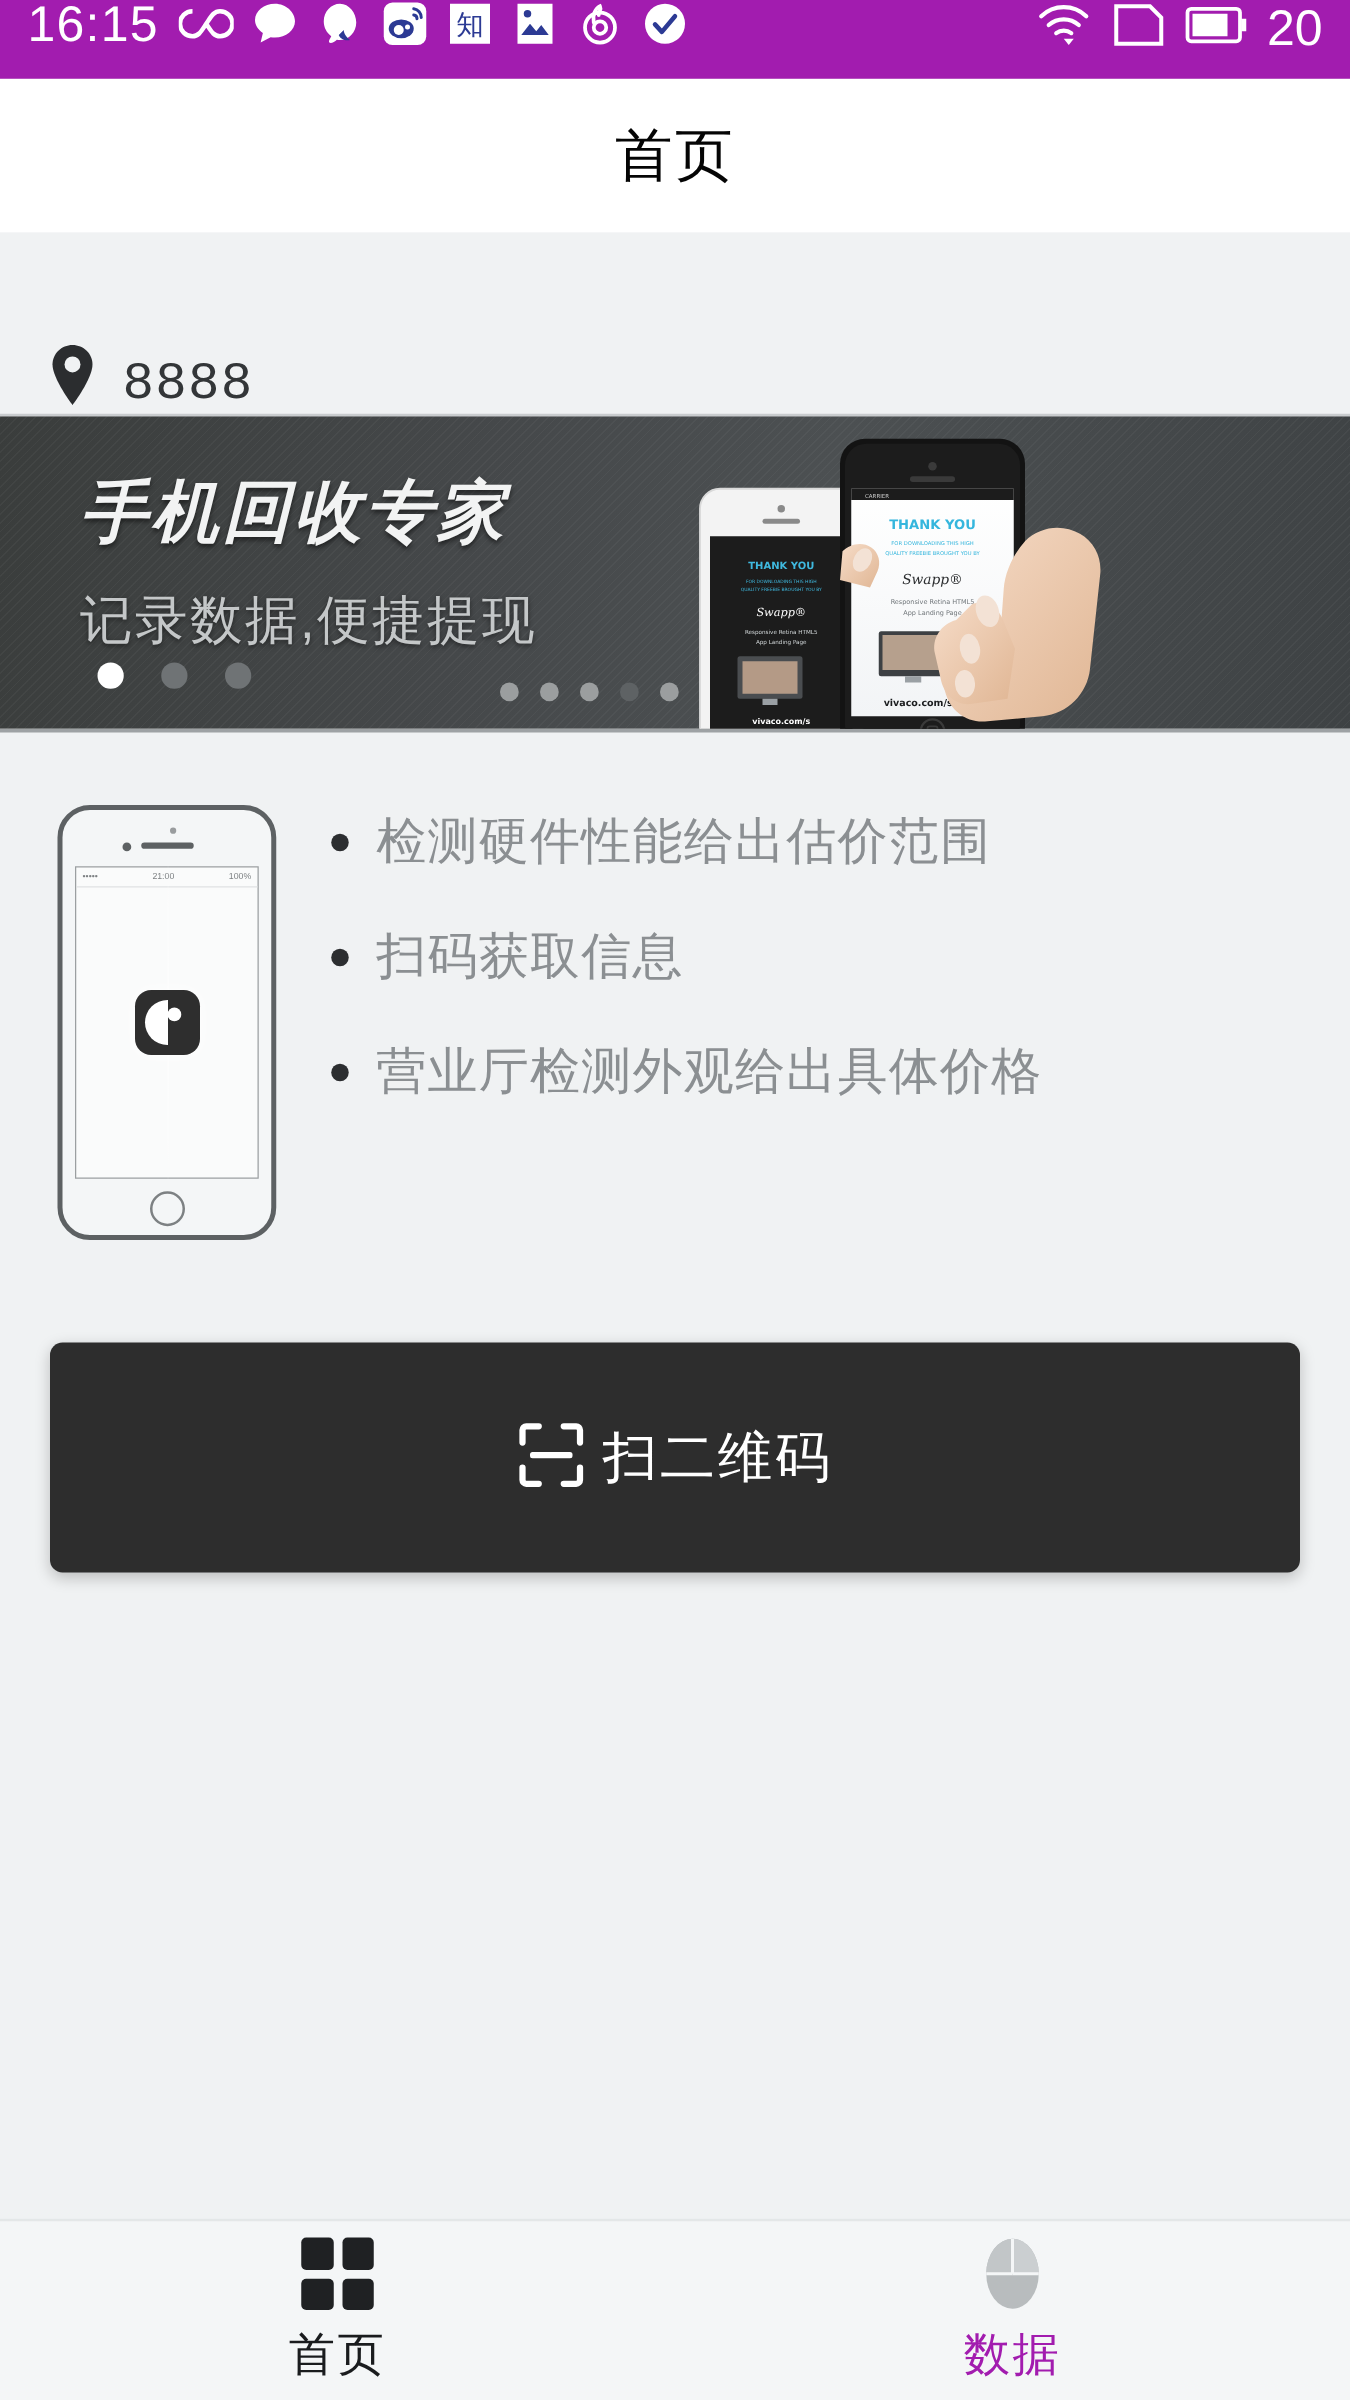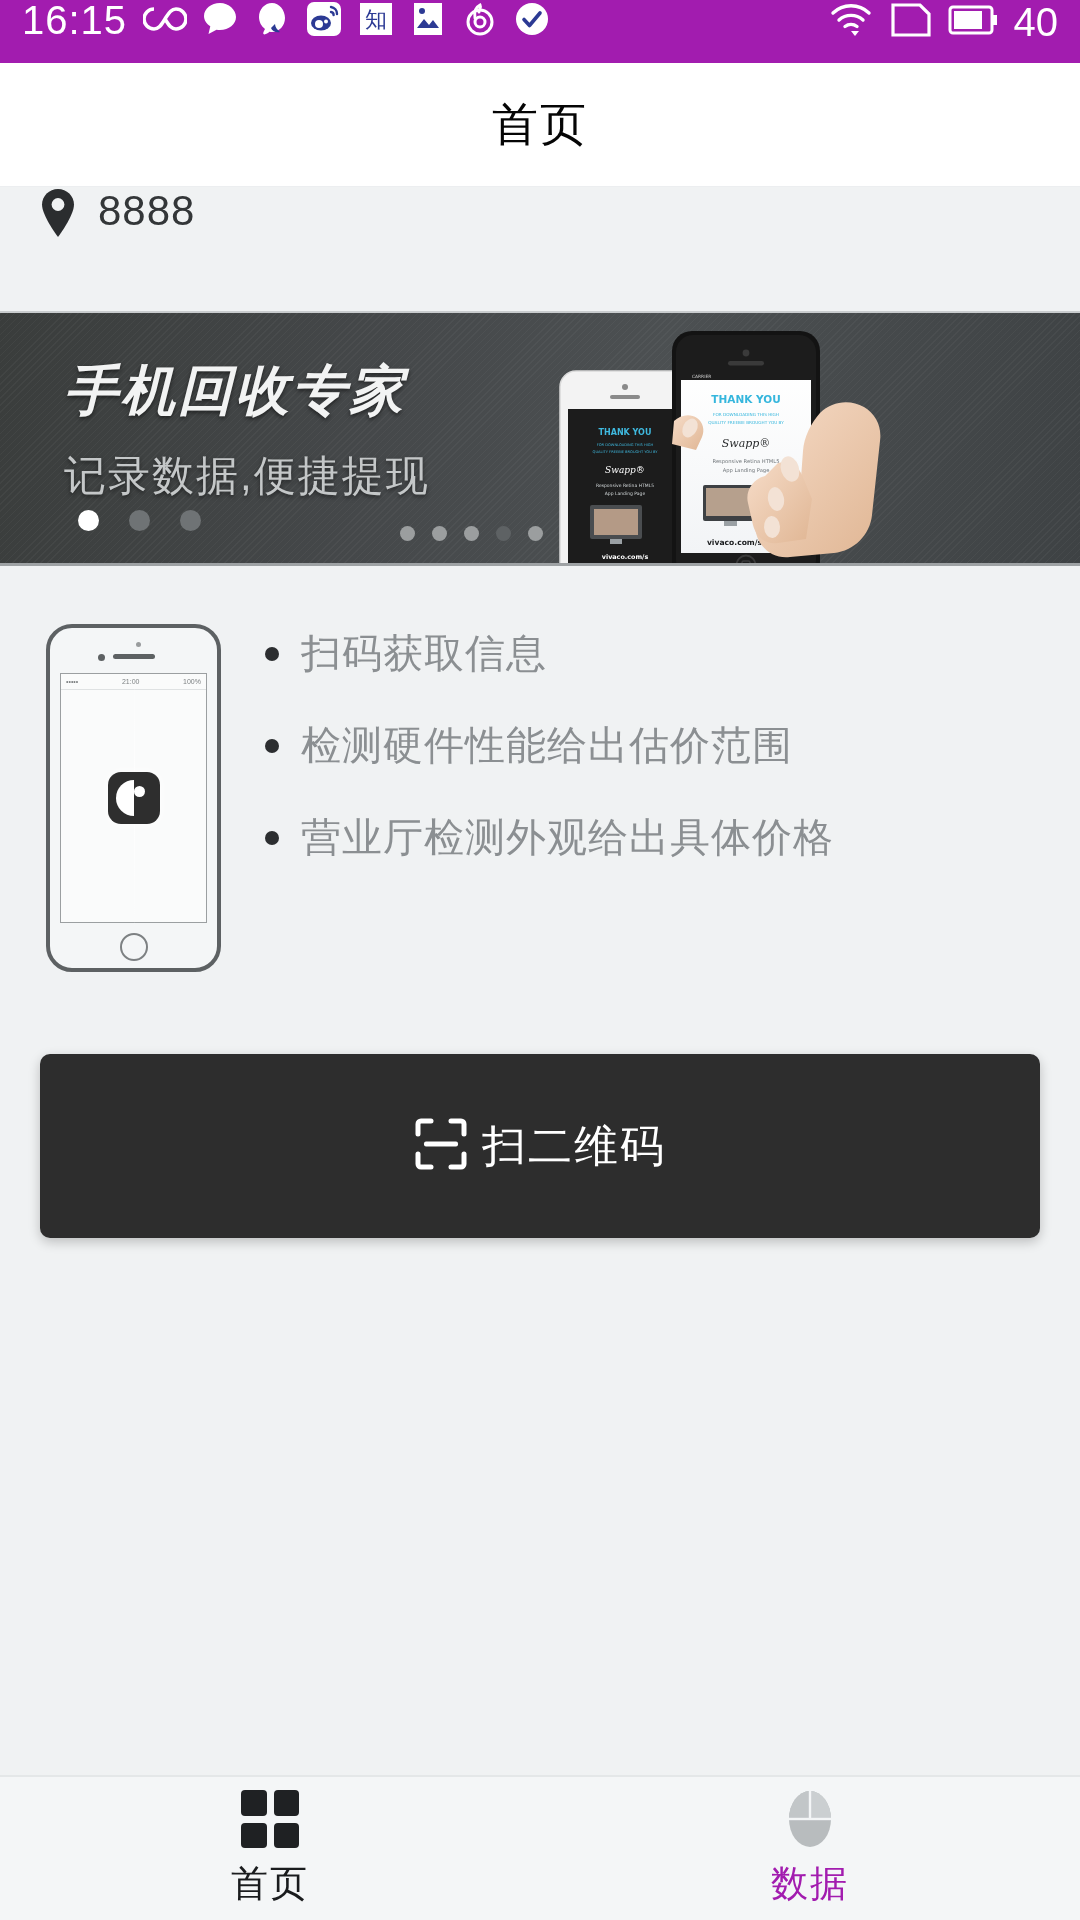--- a/index.html
+++ b/index.html
@@ -43,26 +43,27 @@
     border-bottom:1px solid #eceef0;
   }
   .header-title{
     font-size:46px;
     color:#050505;
     letter-spacing:2px;
   }
 
   
   .locbar{
-    height:124px;
+    height:144px;
     background:#f0f2f3;
     display:flex;
-    align-items:flex-start;
+    align-items:flex-end;
     padding-left:38px;
     gap:20px;
+    font-family:Liberation Mono, monospace;
   }
   .loc-text{
     font-size:42px;
     color:#333638;
     letter-spacing:1px;
   }
 
   
   .banner{
     position:relative;
@@ -353,21 +354,21 @@
           <path d="M3 4h27l9 9v21H3z" fill="none" stroke="#fff" stroke-width="3.2"></path>
         </svg>
     </span>
     <span class="ic">
       <svg width="50" height="34" viewBox="0 0 50 34">
         <rect x="2" y="4" width="42" height="26" rx="3" fill="none" stroke="#fff" stroke-width="3"></rect>
         <rect x="6" y="8" width="28" height="18" fill="#fff"></rect>
         <rect x="45" y="12" width="4" height="10" fill="#fff"></rect>
       </svg>
     </span>
-    <span class="sb-batt-num">40</span>
+    <span class="sb-batt-num">20</span>
   </div>
 </div>
 
 <div class="header">
   <div class="header-title">首页</div>
 </div>
 
 <div class="locbar">
   <span>
     <svg width="40" height="52" viewBox="0 0 40 52">
@@ -478,25 +479,25 @@
         <div class="pm-appicon"></div>
       </div>
       <div class="pm-home"></div>
     </div>
   </div>
 
   <div class="info-text">
     <ul class="bullets">
       <li>
         <span class="bu"></span>
-        <span>扫码获取信息</span>
+        <span>检测硬件性能给出估价范围</span>
       </li>
       <li>
         <span class="bu"></span>
-        <span>检测硬件性能给出估价范围</span>
+        <span>扫码获取信息</span>
       </li>
       <li>
         <span class="bu"></span>
         <span>营业厅检测外观给出具体价格</span>
       </li>
     </ul>
   </div>
 </div>
 
 <div class="scan-wrap">

